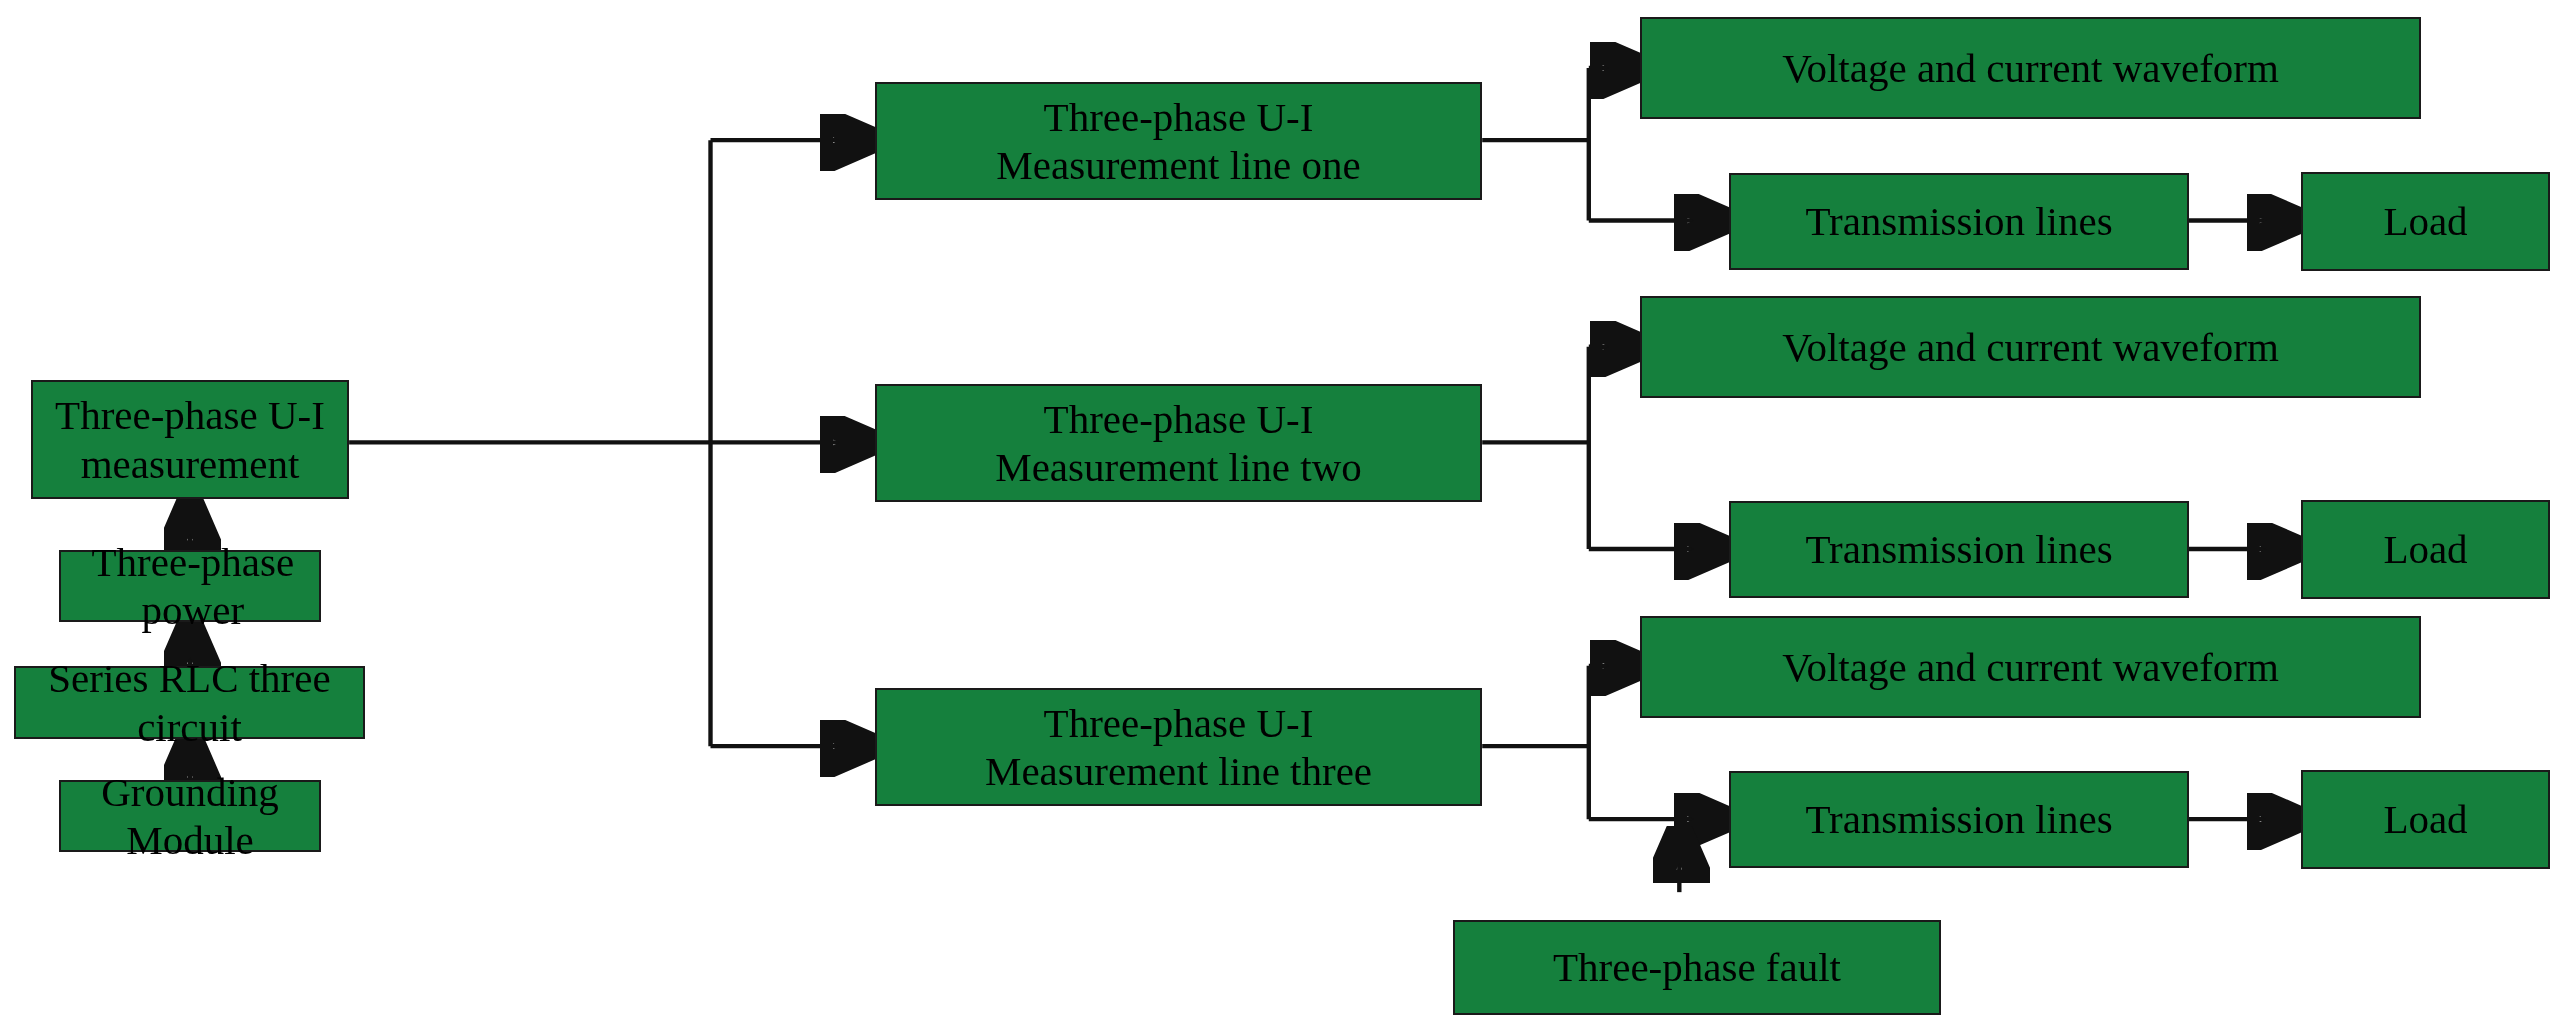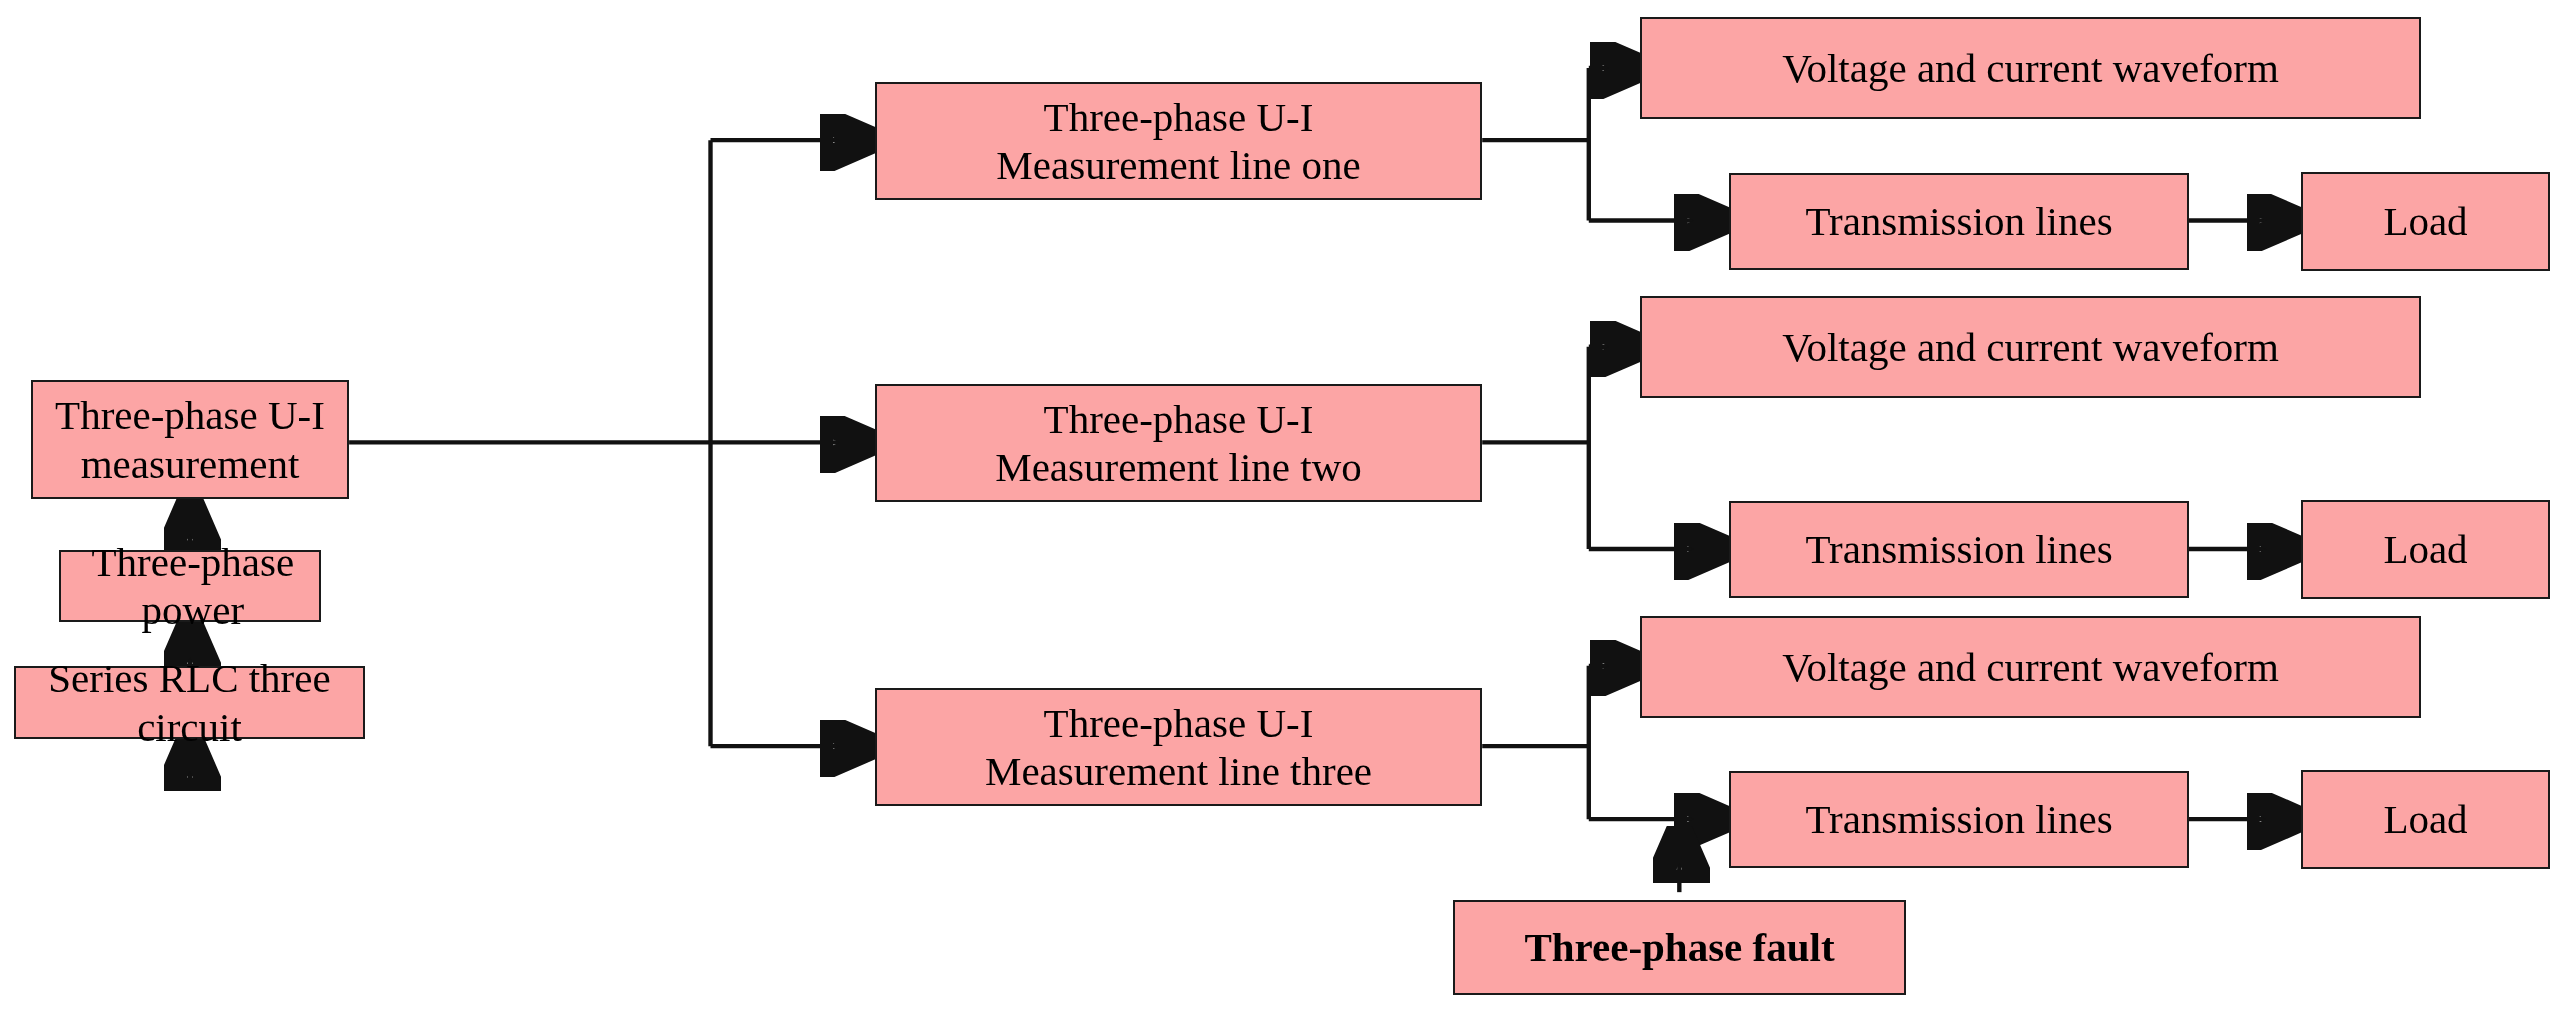--- a/index.html
+++ b/index.html
@@ -8,21 +8,21 @@
     width:2576px;
     height:1017px;
     background:#ffffff;
     font-family:"Liberation Serif","DejaVu Serif",serif;
     overflow:hidden;
   }
   .node{
     position:absolute;
     box-sizing:border-box;
     border:2.2px solid #1a1a1a;
-    background:#fca5a5;
+    background:#15803d;
     display:flex;
     align-items:center;
     justify-content:center;
     text-align:center;
     color:#000000;
     line-height:1.18;
     padding:1.5px 7.3px;
   }
   .node .lbl{display:block;white-space:pre-line;}
   .f-md{font-size:41px;}
@@ -68,20 +68,23 @@
 
     <line x1="2030" y1="1022" x2="2176" y2="1022"></line>
     <line x1="2176" y1="912" x2="2176" y2="1122"></line>
     <line x1="2176" y1="912" x2="2246" y2="912" marker-end="url(#ah)"></line>
     <line x1="2176" y1="1122" x2="2362" y2="1122" marker-end="url(#ah)"></line>
     <line x1="2998" y1="1122" x2="3146" y2="1122" marker-end="url(#ah)"></line>
 
     <line x1="2300" y1="1222" x2="2300" y2="1140" marker-end="url(#ah)"></line>
   </svg>
 
+  <div class="node f-md" style="left:59px;top:780px;width:262px;height:72px;">
+    <span class="lbl">Grounding Module</span>
+  </div>
 
   <div class="node f-md" style="left:14px;top:666px;width:351px;height:73px;">
     <span class="lbl">Series RLC three circuit</span>
   </div>
 
   <div class="node f-md" style="left:59px;top:550px;width:262px;height:72px;padding-left:13px;">
     <span class="lbl">Three-phase power</span>
   </div>
 
   <div class="node f-md" style="left:31px;top:380px;width:318px;height:119px;">
@@ -133,18 +136,18 @@
   </div>
 
   <div class="node f-md" style="left:1729px;top:771px;width:460px;height:97px;">
     <span class="lbl">Transmission lines</span>
   </div>
 
   <div class="node f-md" style="left:2301px;top:770px;width:249px;height:99px;">
     <span class="lbl">Load</span>
   </div>
 
-  <div class="node f-md" style="left:1453px;top:900px;width:453px;height:95px;font-weight:bold;">
+  <div class="node f-md" style="left:1453px;top:920px;width:488px;height:95px;">
     <span class="lbl">Three-phase fault</span>
   </div>
 
 </div>
 
 
 </body></html>

